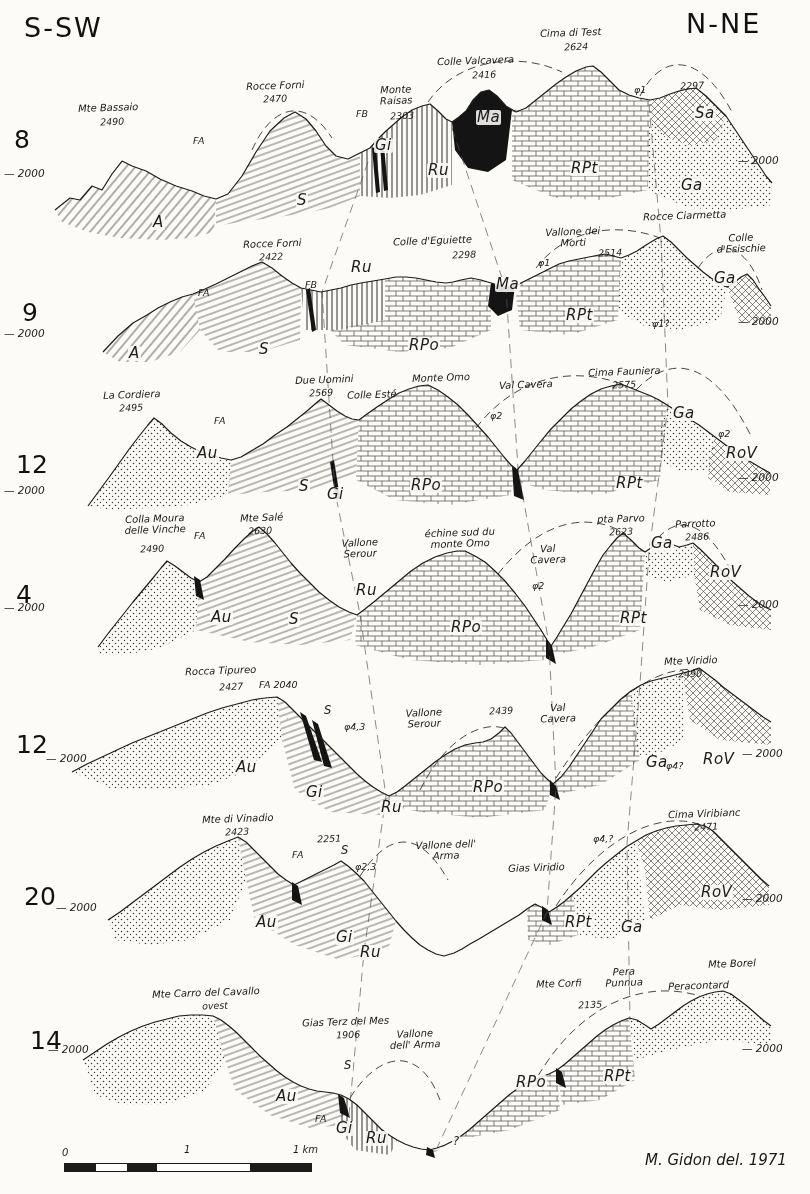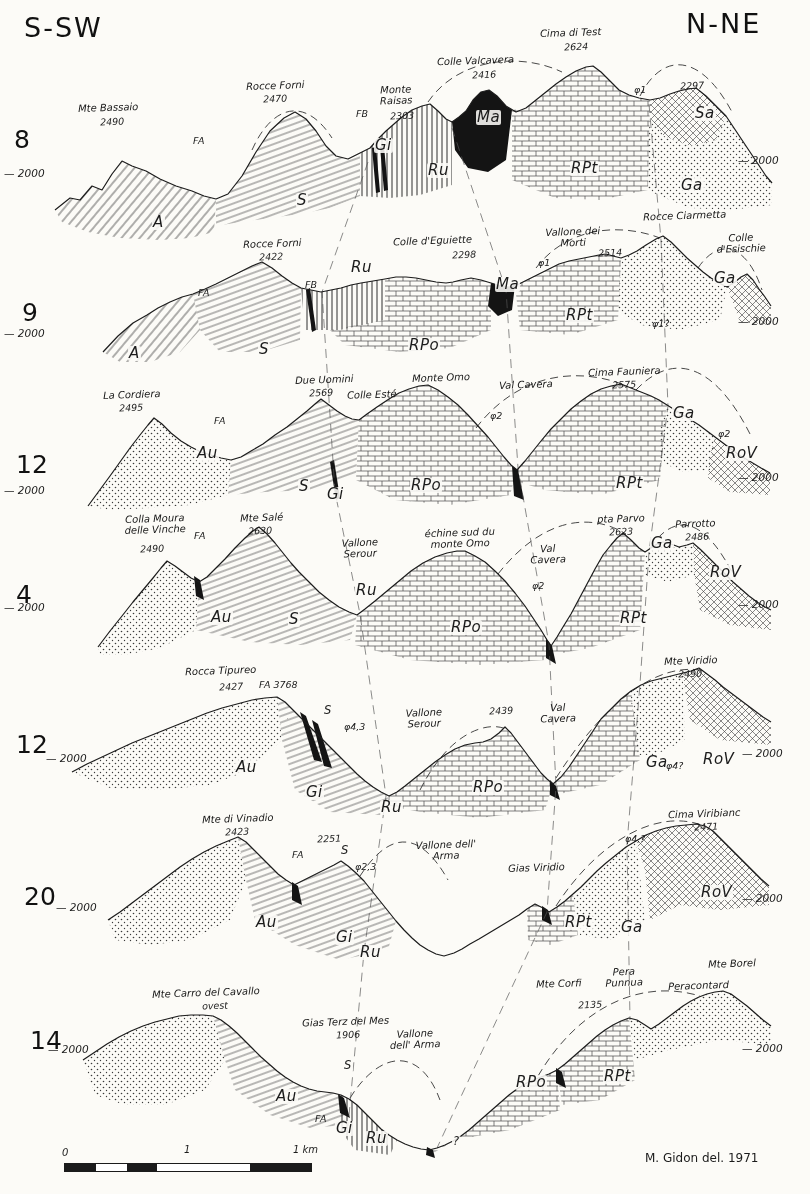--- a/index.html
+++ b/index.html
@@ -16,21 +16,21 @@
   .unit{position:absolute;font-style:italic;font-size:15px;letter-spacing:.5px;line-height:1;
         background:rgba(252,251,247,.88);padding:0 1px;border-radius:2px;}
   .unit.sm{font-size:11.5px;}
   .m2000{position:absolute;font-style:italic;font-size:10.5px;white-space:nowrap;text-align:right;}
   .scalebar{position:absolute;left:64px;top:1163px;width:246px;height:7px;
             border:1px solid #1b1b1b;display:flex;}
   .scalebar div{height:100%;}
   .sb-b{background:#1b1b1b;}.sb-w{background:#fff;}
   .sb-q{width:30.75px;}.sb-h{width:61.5px;}
   .ticklab{position:absolute;font-size:10px;font-style:italic;}
-  .credit{position:absolute;font-size:12px;white-space:nowrap;}
+  .credit{position:absolute;font-size:15px;font-style:italic;white-space:nowrap;}
   .grp{display:contents;}
 </style>
 </head>
 <body>
 
 <div class="fig">
 
   <svg class="draw" width="810" height="1194" viewBox="0 0 810 1194">
     <defs>
       <pattern id="pat-hatch" patternUnits="userSpaceOnUse" width="7" height="7" patternTransform="rotate(40)">
@@ -271,21 +271,21 @@
     <span class="unit" style="left:288px;top:612px">S</span>
     <span class="m2000" style="left:4px;top:601px">— 2000</span>
     <span class="m2000" style="left:738px;top:598px">— 2000</span>
   </div>
 
   
   <div class="grp">
     <span class="secnum" style="left:16px;top:730px">12</span>
     <span class="lab" style="left:185px;top:665px">Rocca Tipureo</span>
     <span class="elev" style="left:219px;top:681px">2427</span>
-    <span class="fault" style="left:259px;top:679px">FA 3768</span>
+    <span class="fault" style="left:259px;top:679px">FA 2040</span>
     <span class="fault" style="left:344px;top:721px">φ4,3</span>
     <span class="lab wrap" style="left:396px;top:707px;width:56px">Vallone Serour</span>
     <span class="elev" style="left:489px;top:705px">2439</span>
     <span class="lab wrap" style="left:536px;top:702px;width:44px">Val Cavera</span>
     <span class="lab" style="left:664px;top:655px">Mte Viridio</span>
     <span class="elev" style="left:678px;top:668px">2490</span>
     <span class="unit" style="left:645px;top:755px">Ga</span>
     <span class="fault" style="left:666px;top:760px">φ4?</span>
     <span class="unit" style="left:702px;top:752px">RoV</span>
     <span class="unit" style="left:235px;top:760px">Au</span>
@@ -301,21 +301,21 @@
   <div class="grp">
     <span class="secnum" style="left:24px;top:882px">20</span>
     <span class="lab" style="left:202px;top:813px">Mte di Vinadio</span>
     <span class="elev" style="left:225px;top:826px">2423</span>
     <span class="fault" style="left:292px;top:849px">FA</span>
     <span class="elev" style="left:317px;top:833px">2251</span>
     <span class="unit sm" style="left:340px;top:845px">S</span>
     <span class="fault" style="left:355px;top:861px">φ2,3</span>
     <span class="lab wrap" style="left:410px;top:839px;width:72px">Vallone dell' Arma</span>
     <span class="lab" style="left:508px;top:862px">Gias Viridio</span>
-    <span class="fault" style="left:625px;top:833px">φ4,?</span>
+    <span class="fault" style="left:593px;top:833px">φ4,?</span>
     <span class="lab" style="left:668px;top:808px">Cima Viribianc</span>
     <span class="elev" style="left:694px;top:821px">2471</span>
     <span class="unit" style="left:700px;top:885px">RoV</span>
     <span class="unit" style="left:255px;top:915px">Au</span>
     <span class="unit" style="left:335px;top:930px">Gi</span>
     <span class="unit" style="left:359px;top:945px">Ru</span>
     <span class="unit" style="left:564px;top:915px">RPt</span>
     <span class="unit" style="left:620px;top:920px">Ga</span>
     <span class="m2000" style="left:56px;top:901px">— 2000</span>
     <span class="m2000" style="left:742px;top:892px">— 2000</span>

